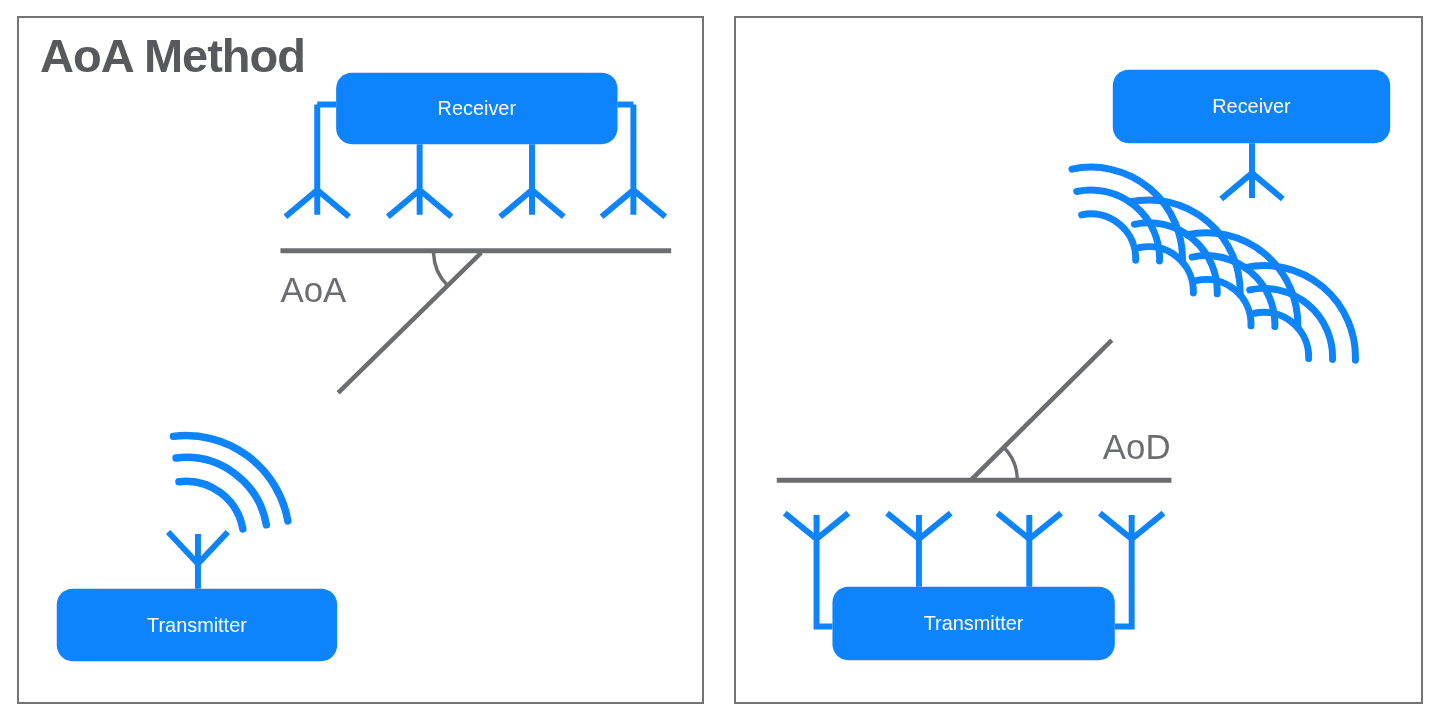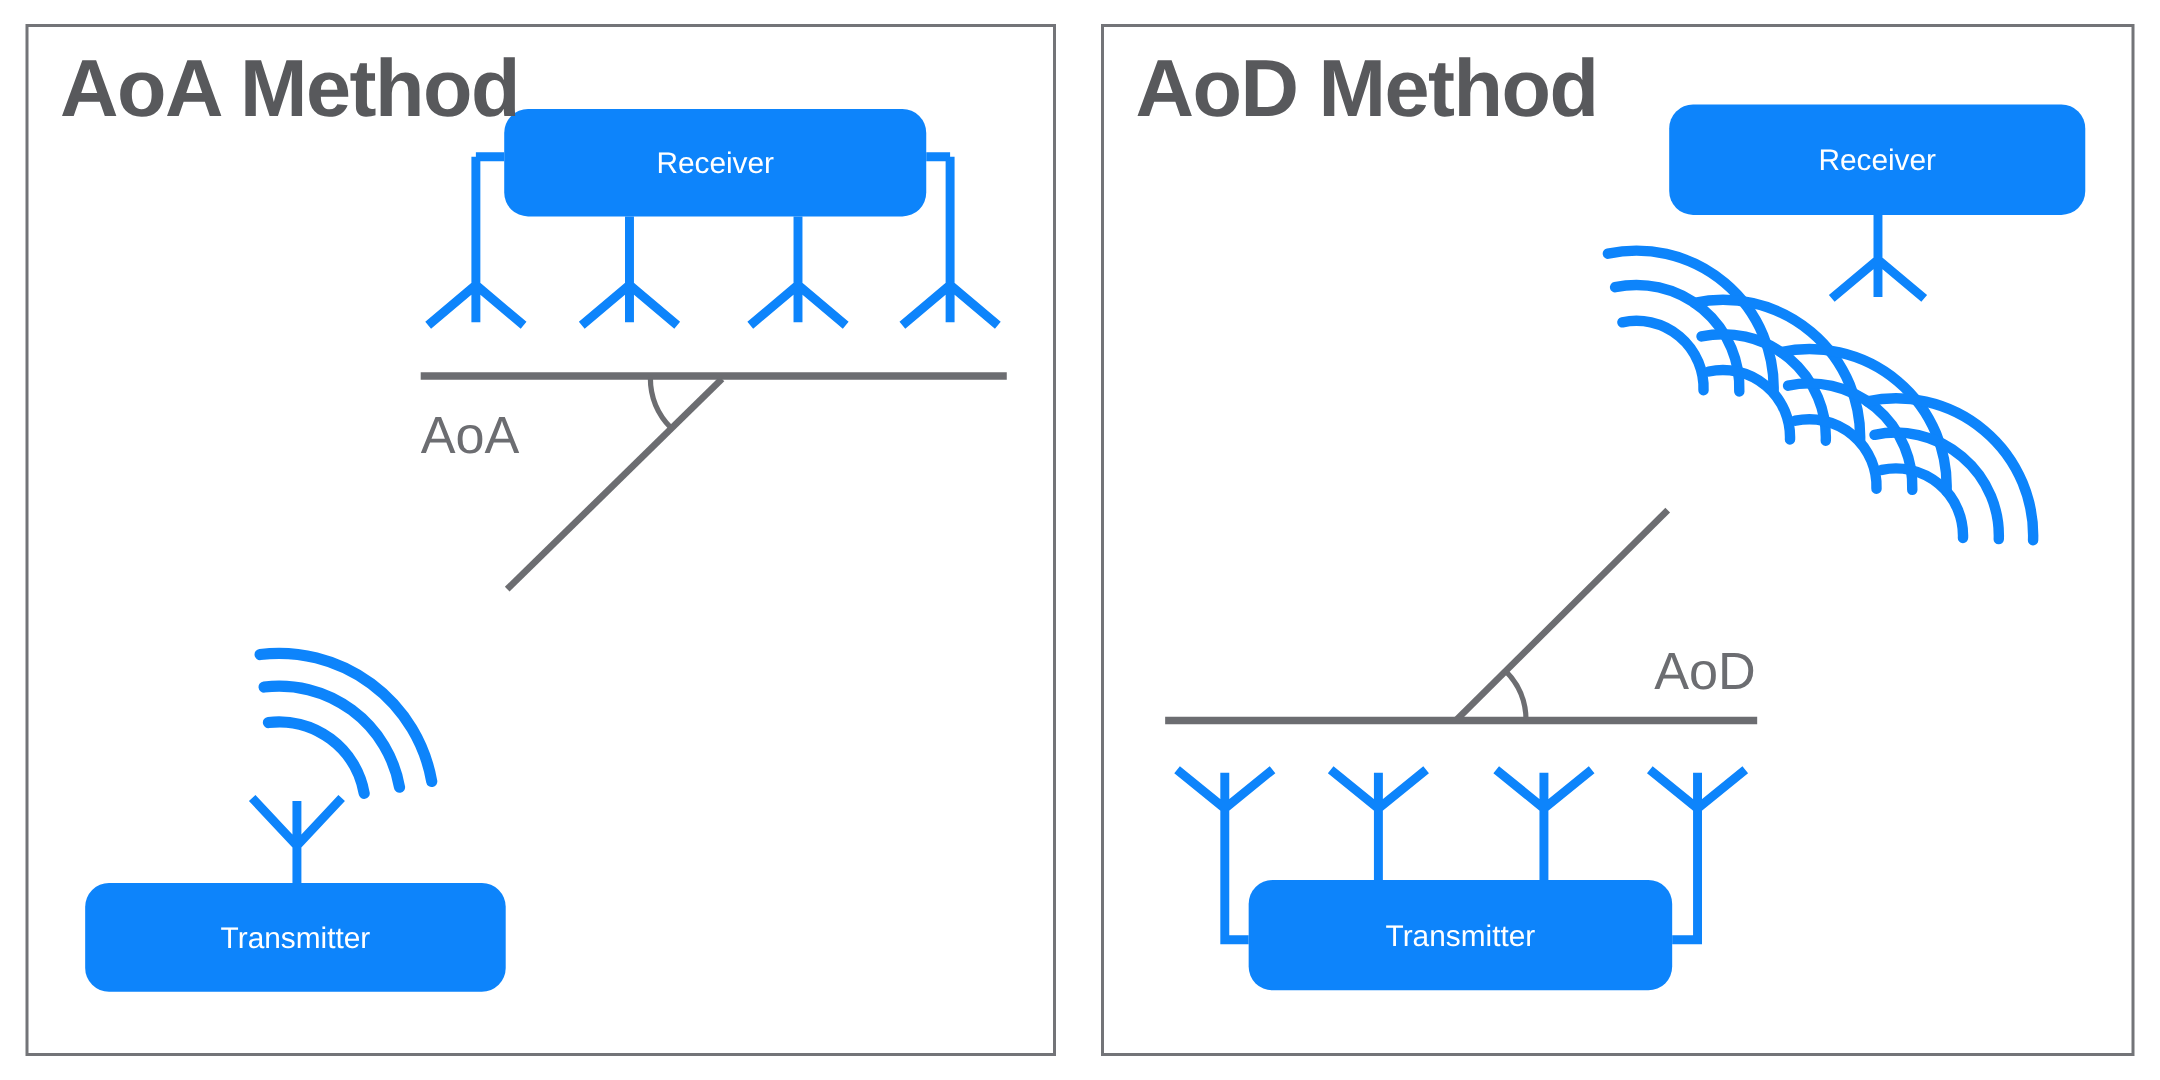--- a/index.html
+++ b/index.html
@@ -24,21 +24,21 @@
     box-sizing: border-box;
     border: 2.5px solid var(--border-gray, #737478);
     background: #ffffff;
   }
   .panel.left  { left: 17px;  width: 687px; }
   .panel.right { left: 734px; width: 689px; }
   .panel-title {
     position: absolute;
     left: 21px;
     top: 10px;
-    font-size: 54px;
+    font-size: 47px;
     font-weight: 700;
     letter-spacing: -1px;
     color: var(--title-gray, #58595c);
     white-space: nowrap;
   }
   svg.diagram {
     position: absolute;
     left: 0; top: 0;
     width: 100%; height: 100%;
     display: block;
@@ -179,16 +179,15 @@
         <path class="blue-stroke" d="M 295 500 L 295 572 M 295 524 L 263 498 M 295 524 L 327 498"></path>
 
         <path class="blue-stroke" d="M 398 500 L 398 612 L 381 612 M 398 524 L 366 498 M 398 524 L 430 498"></path>
       </g>
 
       <g>
         <rect class="node-rect" x="97" y="572" width="284" height="74" rx="16"></rect>
         <text class="node-label" x="239" y="616">Transmitter</text>
       </g>
     </svg>
-    <div class="panel-title">AoD Method</div>
   </section>
 
 </div>
 
 </body></html>

